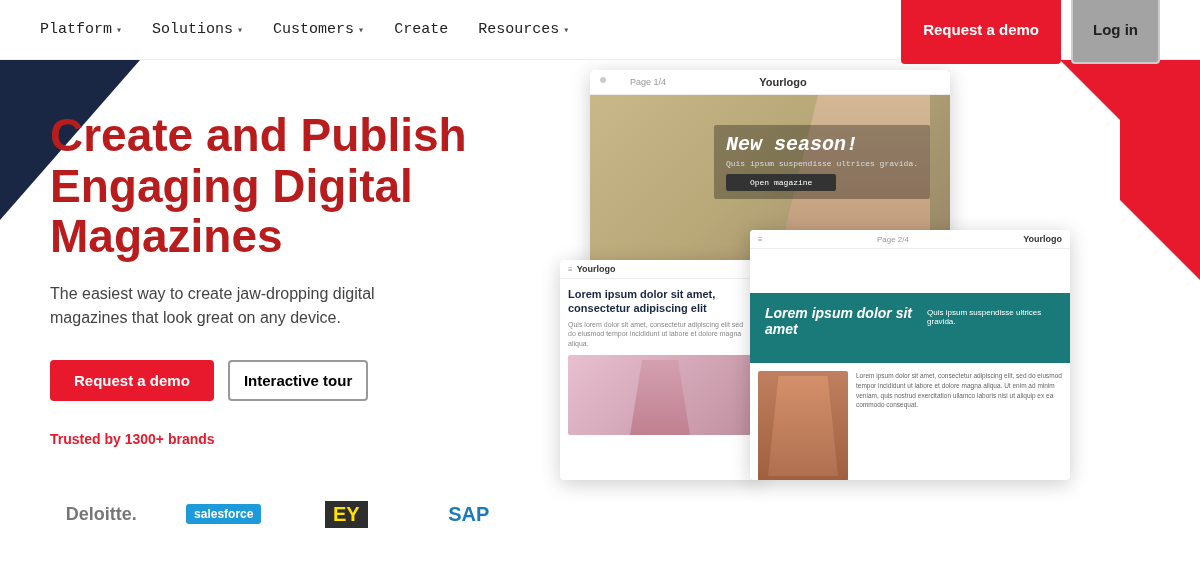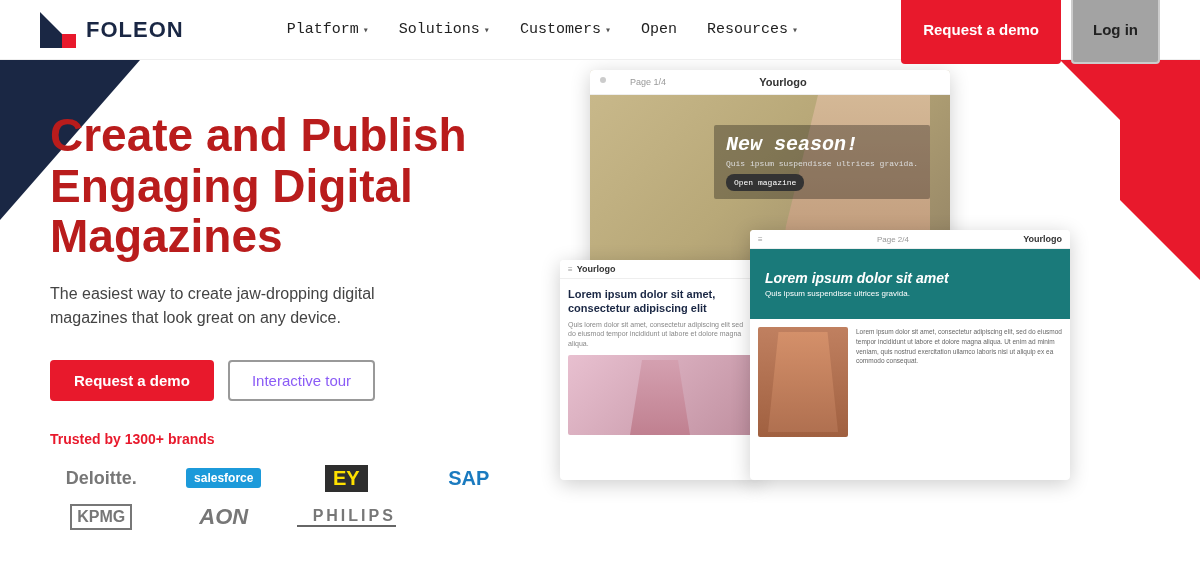--- a/index.html
+++ b/index.html
@@ -100,33 +100,33 @@
       font-size: 16px; color: #444; margin-bottom: 30px; line-height: 1.5;
       max-width: 400px;
     }
     .hero-buttons { display: flex; gap: 14px; margin-bottom: 30px; }
     .btn-demo {
       background: #e8192c; color: #fff; border: none;
       padding: 12px 24px; font-size: 15px; font-weight: 700;
       border-radius: 4px; cursor: pointer;
     }
     .btn-tour {
-      background: #fff; color: #8b5cf6; border: 2px solid #999;
-      padding: 10px 22px; font-size: 15px; font-weight: 400;
+      background: #fff; color: #000000; border: 2px solid #999;
+      padding: 10px 14px; font-size: 15px; font-weight: 700;
       border-radius: 4px; cursor: pointer;
     }
     .trusted-text {
       font-size: 14px; font-weight: 700; color: #e8192c; margin-bottom: 18px;
     }
     .brands-grid {
       display: grid; grid-template-columns: repeat(4, 1fr);
       gap: 12px 20px; align-items: center;
     }
     .brand-item {
-      display: flex; align-items: flex-end; justify-content: center;
+      display: flex; align-items: flex-end; justify-content: center; margin-top: 36px;
     }
     .brand-name {
       font-size: 15px; font-weight: 700; color: #777;
       white-space: nowrap;
     }
     .brand-name.deloitte { font-size: 18px; font-weight: 900; }
     .brand-name.salesforce { font-size: 13px; }
     .brand-name.kpmg { font-size: 16px; font-weight: 900; border: 2px solid #777; padding: 2px 5px; }
     .brand-name.aon { font-size: 22px; font-weight: 900; font-style: italic; }
     .brand-name.philips { font-size: 16px; font-weight: 700; letter-spacing: 2px; padding-left: 16px; }
@@ -166,21 +166,21 @@
     }
     .mag-overlay-text {
       position: absolute; right: 20px; top: 30px;
       background: rgba(0,0,0,0.3); padding: 8px 12px;
       border-radius: 2px;
     }
     .mag-overlay-title { font-size: 20px; font-weight: 900; color: #fff; font-style: italic; }
     .mag-overlay-sub { font-size: 8px; color: #ddd; margin-top: 3px; }
     .mag-overlay-btn {
       background: #333; color: #fff; font-size: 8px;
-      padding: 4px 8px; margin-top: 6px; display: inline-block; border-radius: 8px;
+      padding: 4px 24px; margin-top: 6px; display: inline-block; border-radius: 2px;
     }
 
     
     .mag-small-left {
       position: absolute; top: 200px; left: 0;
       width: 200px; height: 220px;
       background: #fff;
       border-radius: 4px; overflow: hidden;
       box-shadow: 0 4px 20px rgba(0,0,0,0.2);
     }
@@ -216,21 +216,21 @@
     .mag-sr-header {
       background: #fff; padding: 4px 8px;
       border-bottom: 1px solid #eee;
       display: flex; align-items: center; justify-content: space-between;
     }
     .mag-sr-logo { font-size: 9px; font-weight: 700; color: #333; }
     .mag-sr-page { font-size: 8px; color: #999; }
     .mag-sr-banner {
       background: #1a7a7a; color: #fff;
       padding: 12px 15px; height: 70px;
-      display: flex; flex-direction: column; justify-content: center;
+      display: flex; flex-direction: row; justify-content: center; margin-top: 44px;
     }
     .mag-sr-banner-title { font-size: 14px; font-weight: 700; font-style: italic; }
     .mag-sr-banner-sub { font-size: 8px; margin-top: 3px; }
     .mag-sr-content { display: flex; padding: 8px; gap: 8px; }
     .mag-sr-portrait {
       width: 90px; height: 110px;
       background: linear-gradient(180deg, #c08060 0%, #a06040 100%);
       border-radius: 2px; flex-shrink: 0; overflow: hidden; position: relative;
     }
     .mag-sr-portrait-face {
@@ -238,39 +238,35 @@
       width: 70px; height: 100px;
       background: linear-gradient(180deg, #d4906a 0%, #b07050 100%);
       clip-path: polygon(15% 0%, 85% 0%, 100% 100%, 0% 100%);
     }
     .mag-sr-text { font-size: 6.5px; color: #666; line-height: 1.5; }
   </style>
 </head>
 <body>
 
 <nav>
-  <div class="logo-area">
-    <div class="logo-icon"></div>
-    <span class="logo-text">FOLEON</span>
-  </div>
   <div class="nav-links">
     <a class="nav-link">
       <span>Platform</span>
       <span class="chevron">▾</span>
     </a>
     <a class="nav-link">
       <span>Solutions</span>
       <span class="chevron">▾</span>
     </a>
     <a class="nav-link">
       <span>Customers</span>
       <span class="chevron">▾</span>
     </a>
     <a class="nav-link">
-      <span>Open</span>
+      <span>Create</span>
     </a>
     <a class="nav-link">
       <span>Resources</span>
       <span class="chevron">▾</span>
     </a>
   </div>
   <div style="display:flex;gap:10px;">
     <button class="nav-cta-demo">Request a demo</button>
     <button class="nav-cta-login">Log in</button>
   </div>

